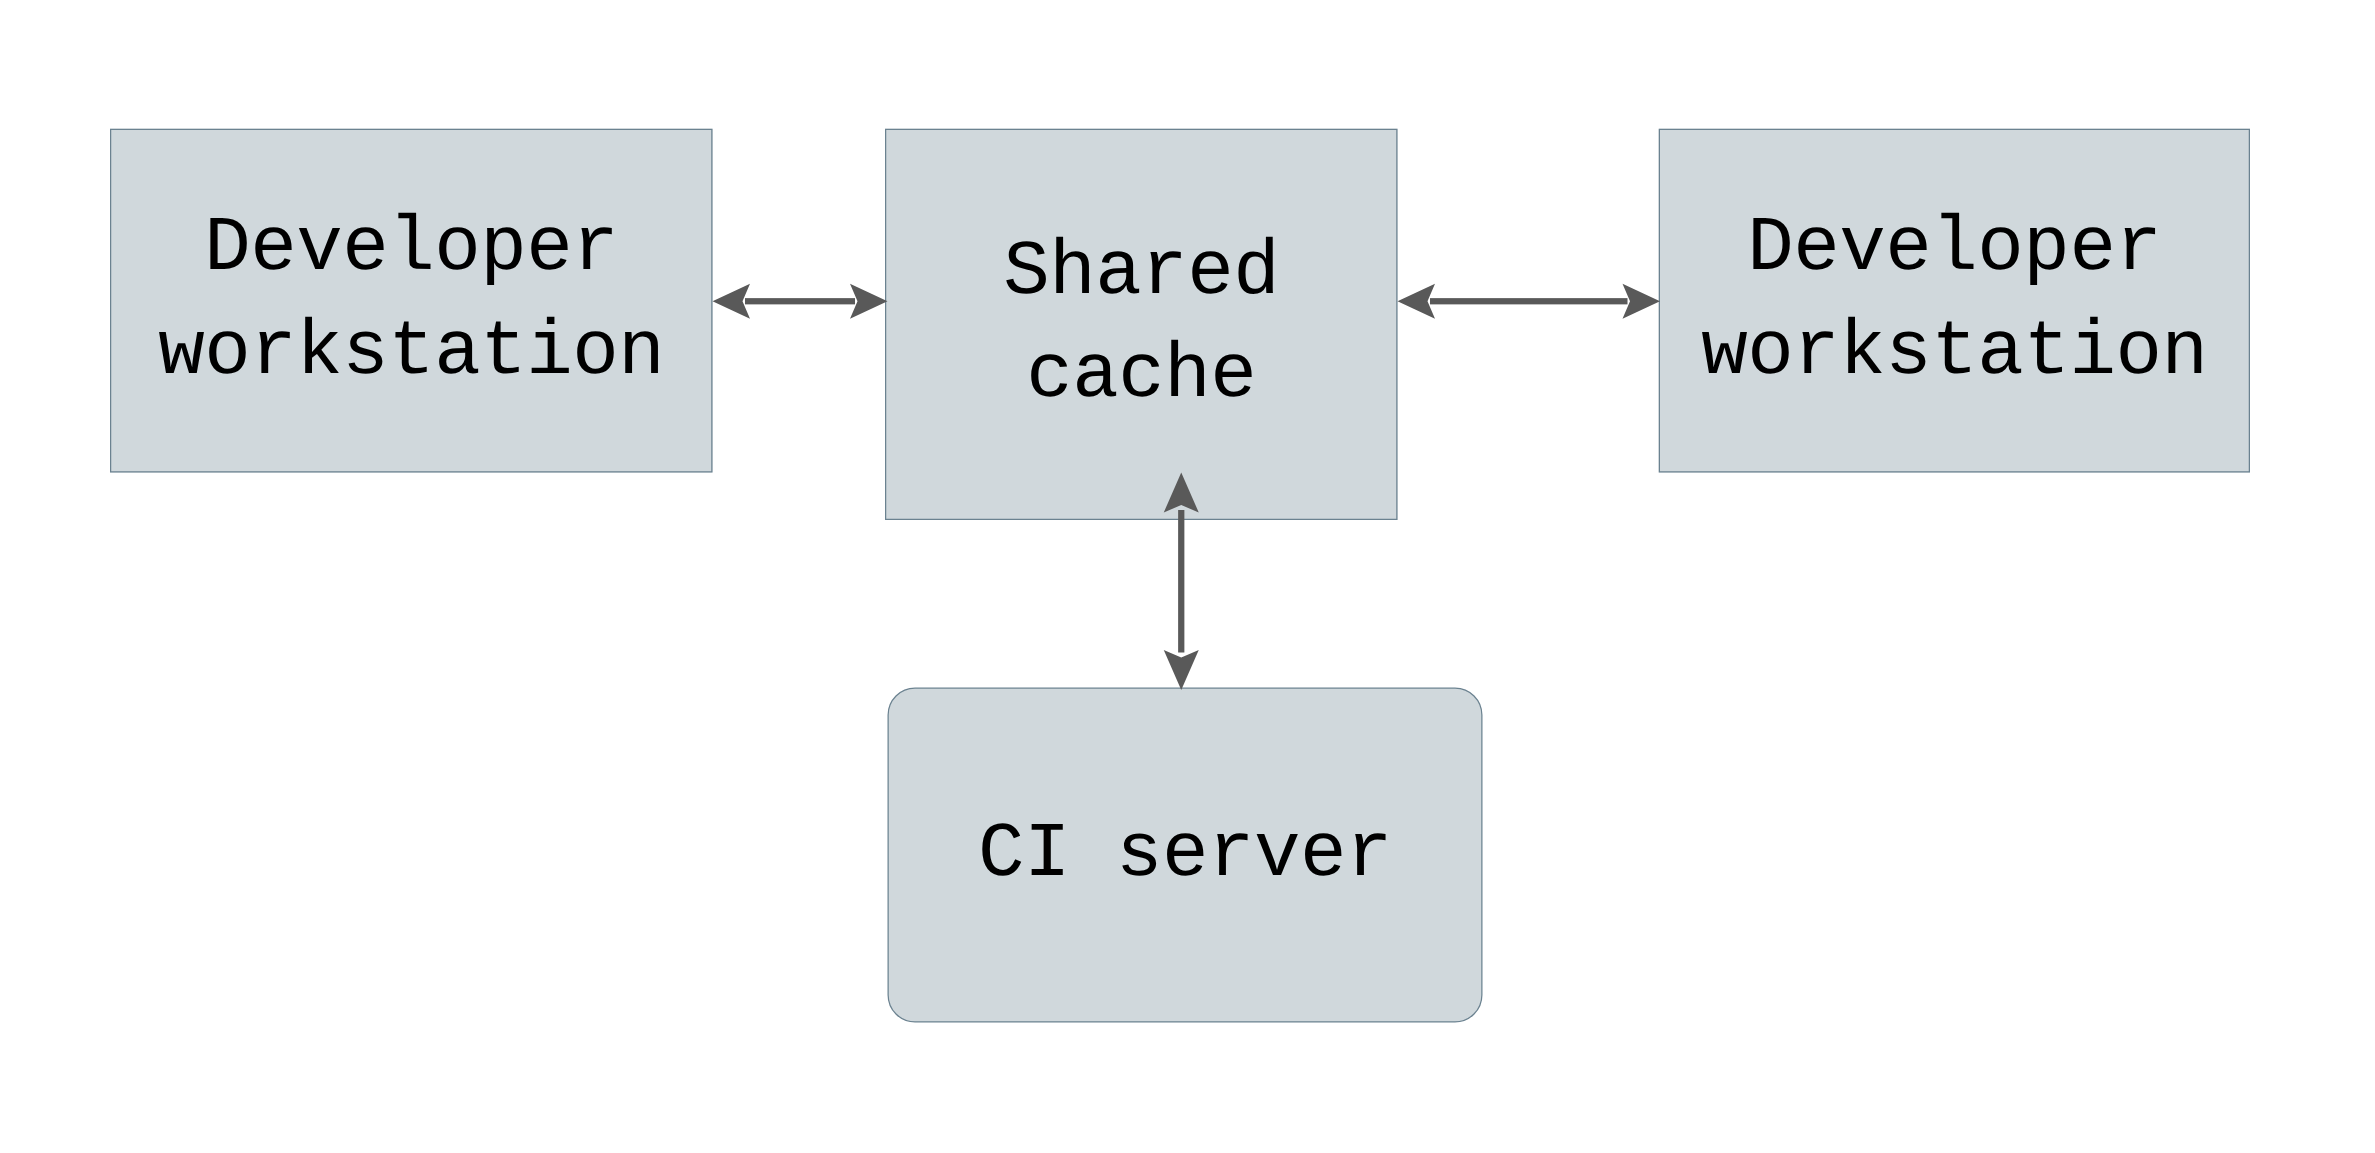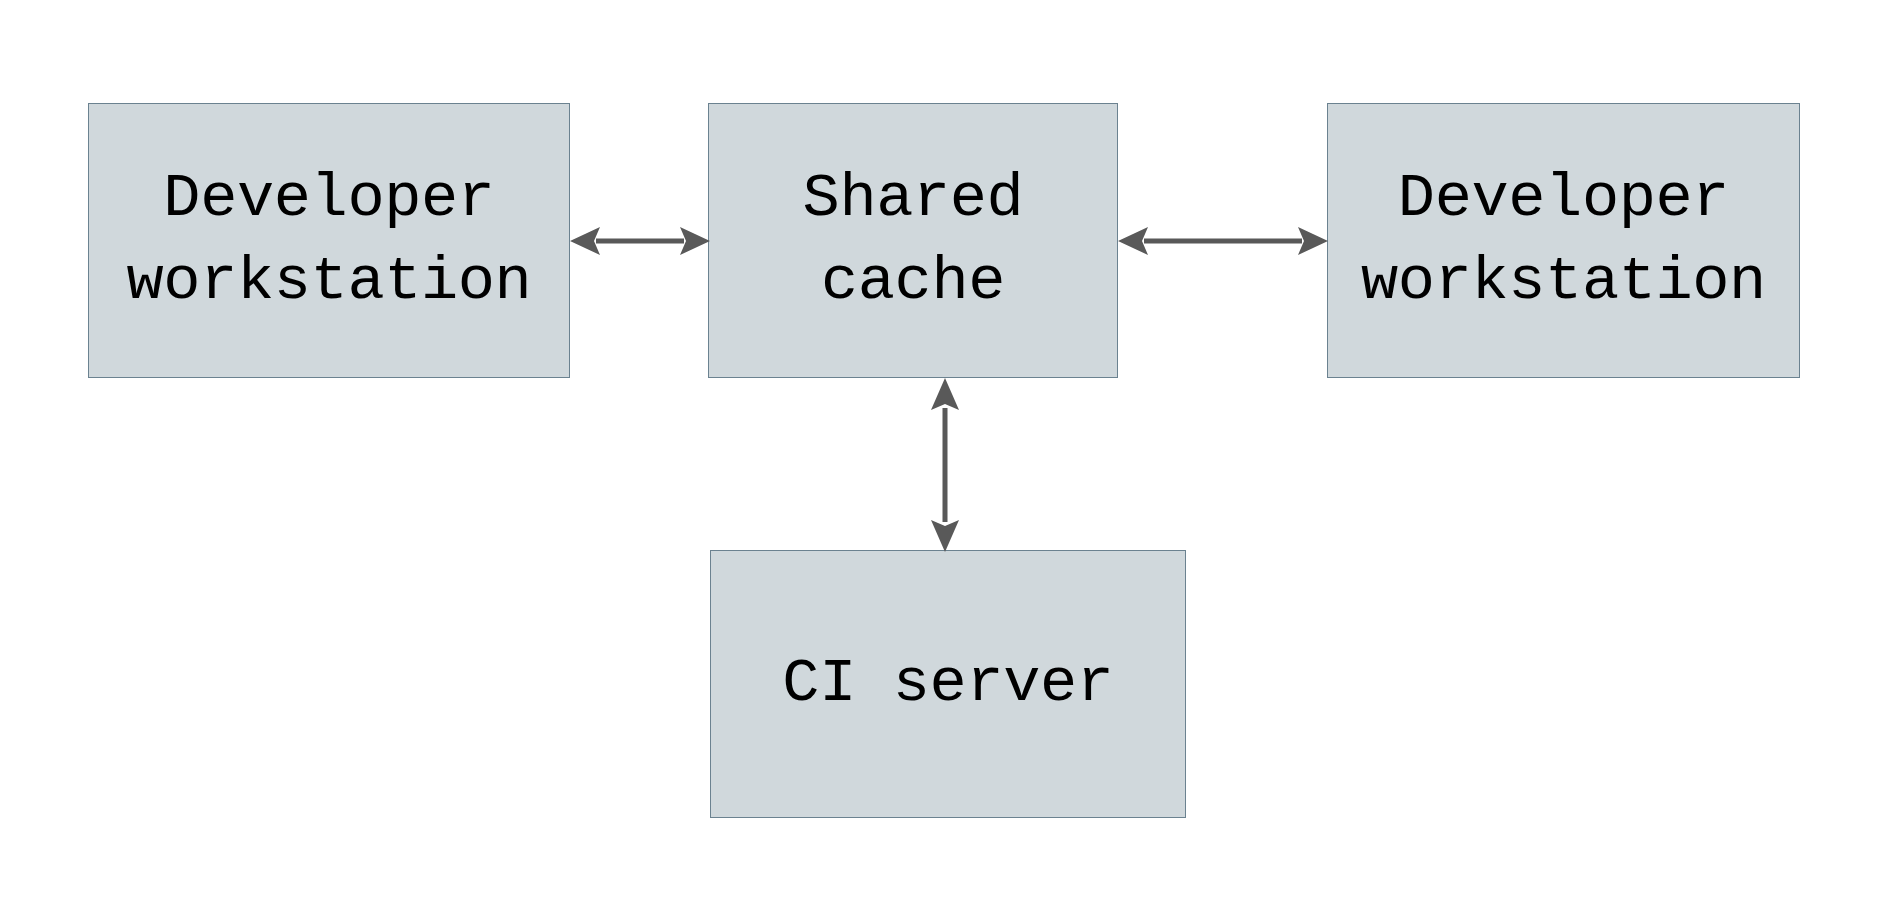--- a/index.html
+++ b/index.html
@@ -33,23 +33,23 @@
     font-size: 62px;
     line-height: 1.33;
     font-weight: 400;
     color: #000000;
     letter-spacing: -0.4px;
     white-space: pre-line;
     padding: 0 6px;
   }
   
   #node-dev-left   { left: 88px;   top: 103px; width: 482px; height: 275px; }
-  #node-cache      { left: 708px;  top: 103px; width: 410px; height: 275px; }
+  #node-cache      { left: 708px;  top: 103px; width: 410px; height: 313px; }
   #node-dev-right  { left: 1327px; top: 103px; width: 473px; height: 275px; }
-  #node-ci         { left: 710px;  top: 550px; width: 476px; height: 268px; }
+  #node-ci         { left: 710px;  top: 550px; width: 476px; height: 268px; border-radius: 22px; }
 
   .edge {
     position: absolute;
     overflow: visible;
     pointer-events: none;
   }
   #edge-left-cache  { left: 570px; top: 210px; width: 140px; height: 62px; }
   #edge-cache-right { left: 1118px; top: 210px; width: 210px; height: 62px; }
   #edge-cache-ci    { left: 914px; top: 378px; width: 62px; height: 174px; }
 </style>

